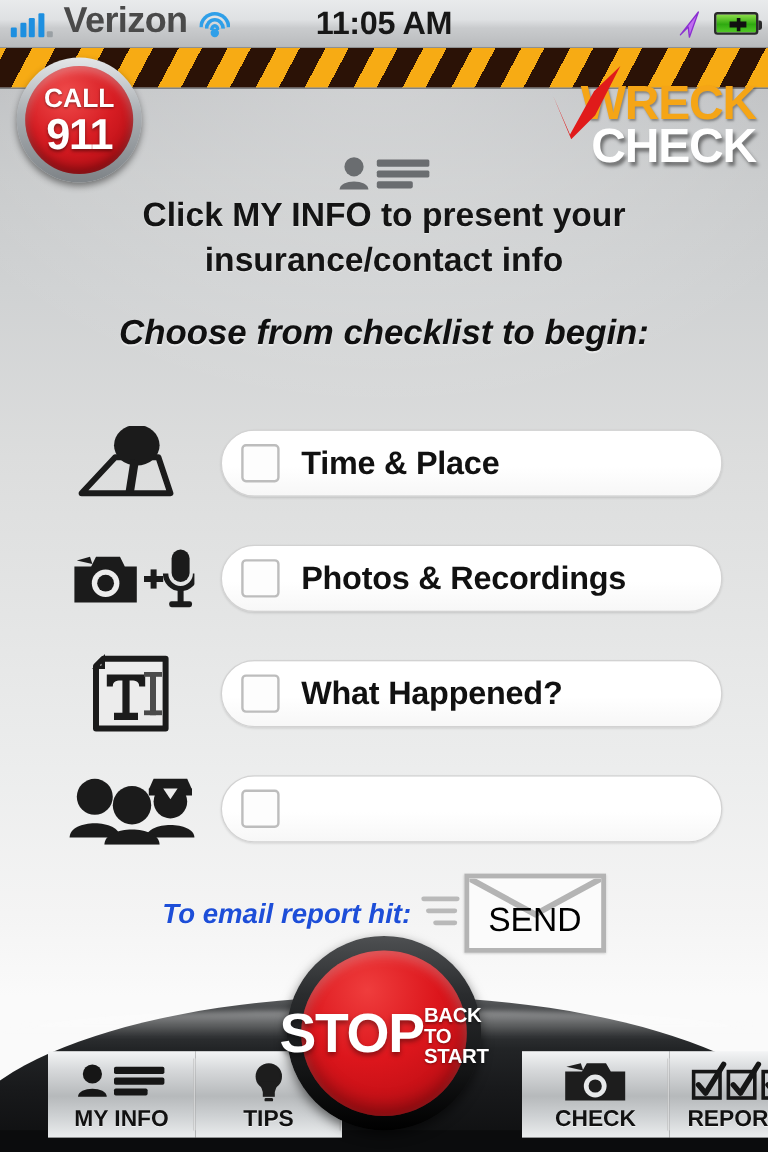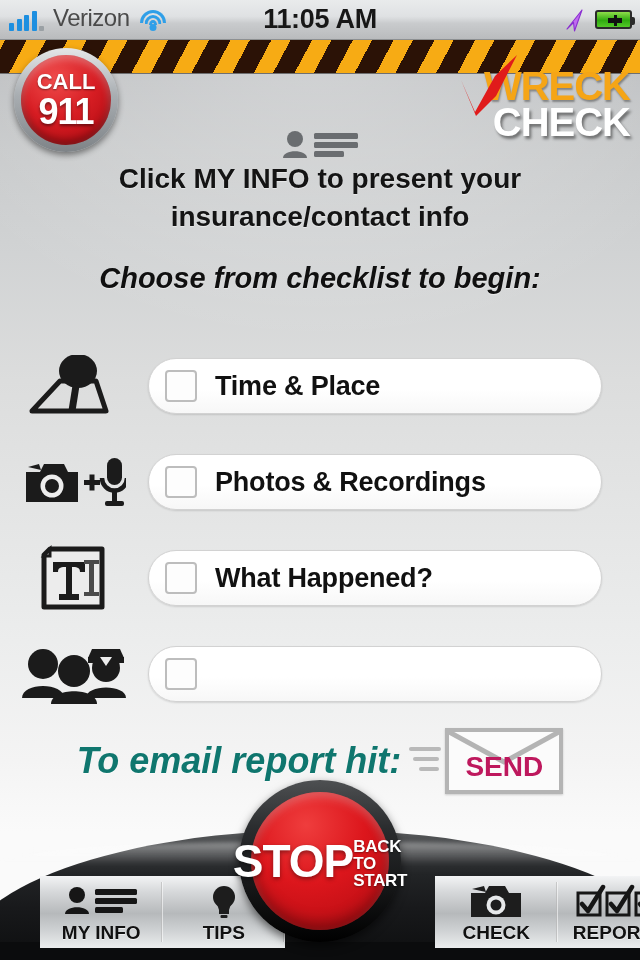--- a/index.html
+++ b/index.html
@@ -20,21 +20,21 @@
     display:flex; align-items:center;
   }
   .sb-left{ display:flex; align-items:flex-end; gap:9px; padding-left:9px; height:100%; padding-bottom:8px;}
   .bars{ display:flex; align-items:flex-end; gap:2.5px; height:20px; }
   .bars i{ display:block; width:5px; background:#1d8fe0; border-radius:1px; }
   .bars i:nth-child(1){height:8px;}
   .bars i:nth-child(2){height:12px;}
   .bars i:nth-child(3){height:16px;}
   .bars i:nth-child(4){height:20px;}
   .bars i:nth-child(5){height:5px;background:#9aa0a4;}
-  .carrier{ font-size:24px; font-weight:normal; color:#4a4a4a; line-height:26px; letter-spacing:-0.5px; }
+  .carrier{ font-size:30px; font-weight:bold; color:#4a4a4a; line-height:26px; letter-spacing:-0.5px; }
   .wifi{ position:relative; width:28px; height:22px; }
   .wifi b{ position:absolute; left:50%; transform:translateX(-50%);
     border:3px solid #2f9fe8; border-bottom:none; border-radius:50% 50% 0 0/100% 100% 0 0; }
   .wifi b:nth-child(1){ width:26px;height:13px; top:1px;}
   .wifi b:nth-child(2){ width:17px;height:9px; top:6px;}
   .wifi b:nth-child(3){ width:8px;height:5px;  top:11px;}
   .wifi s{ position:absolute; left:50%; bottom:0; transform:translateX(-50%);
     width:7px;height:7px;background:#2f9fe8;border-radius:50%; }
   .sb-time{ position:absolute; left:0; right:0; text-align:center;
     font-size:27px; font-weight:bold; color:#171717; letter-spacing:-0.3px;}
@@ -104,52 +104,52 @@
     font-size:28px; font-weight:bold; color:#141414; line-height:38px;
     text-shadow:0 1px 1px rgba(255,255,255,0.5);
   }
   .choose-text{
     position:absolute; left:0; right:0; top:258px; z-index:7; text-align:center;
     font-size:29px; font-weight:bold; font-style:italic; color:#101010; line-height:40px;
     text-shadow:0 1px 1px rgba(255,255,255,0.5);
   }
 
   
-  .checklist{ position:absolute; left:0; top:338px; width:640px; z-index:7; }
+  .checklist{ position:absolute; left:0; top:338px; width:640px; z-index:7;padding-left:36px; }
   .cl-row{ position:relative; height:96px; display:flex; align-items:center; }
   .cl-icon{ width:148px; display:flex; align-items:center; justify-content:center; }
   .cl-pill{
     flex:1; height:56px; margin-right:38px;
     background:linear-gradient(to bottom,#ffffff 0%,#ffffff 55%,#f7f7f7 100%);
     border:1px solid #d2d2d2; border-radius:28px;
     box-shadow:0 1px 2px rgba(0,0,0,0.13);
     display:flex; align-items:center; padding-left:16px;
   }
   .cl-box{
     width:32px;height:32px; border:2px solid #bdbdbd; border-radius:4px;
     background:#fdfdfd; flex:none;
   }
   .cl-label{
     margin-left:18px; font-size:27px; font-weight:bold; color:#111; letter-spacing:-0.2px;
   }
 
   
   .send-row{ position:absolute; left:0; top:726px; width:640px; height:70px; z-index:7;
     display:flex; align-items:center; justify-content:center; }
-  .send-text{ font-size:36px; font-weight:bold; font-style:italic; color:#0f766e;
+  .send-text{ font-size:23px; font-weight:bold; font-style:italic; color:#1d4ed8;
     text-shadow:0 1px 1px rgba(255,255,255,0.55); margin-right:8px; }
   .send-speed{ position:relative; width:34px; height:38px; margin-right:2px; }
   .send-env{
     position:relative; width:118px; height:66px;
     border:4px solid #b4b4b4; background:#fbfbfb;
     display:flex; align-items:flex-end; justify-content:center;
     box-shadow:0 1px 2px rgba(0,0,0,0.18);
   }
   .send-flap{ position:absolute; left:0; top:0; width:100%; height:34px; overflow:hidden; }
-  .send-word{ font-size:28px; font-weight:bold; color:#be185d; letter-spacing:0px;
+  .send-word{ font-size:28px; font-weight:normal; color:#000000; letter-spacing:0px;
     position:relative; z-index:2; margin-bottom:7px; }
 
   
   .dash{ position:absolute; left:-40px; bottom:0; width:720px; height:160px; z-index:9; }
   .dash-curve{
     position:absolute; left:0; bottom:0; width:720px; height:130px;
     border-radius:360px 360px 0 0 / 130px 130px 0 0;
     background:linear-gradient(to bottom,#5b5d5f 0%,#3a3c3e 16%,#222426 34%,#18191b 60%,#0d0e0f 100%);
   }
   .dash-hl{

